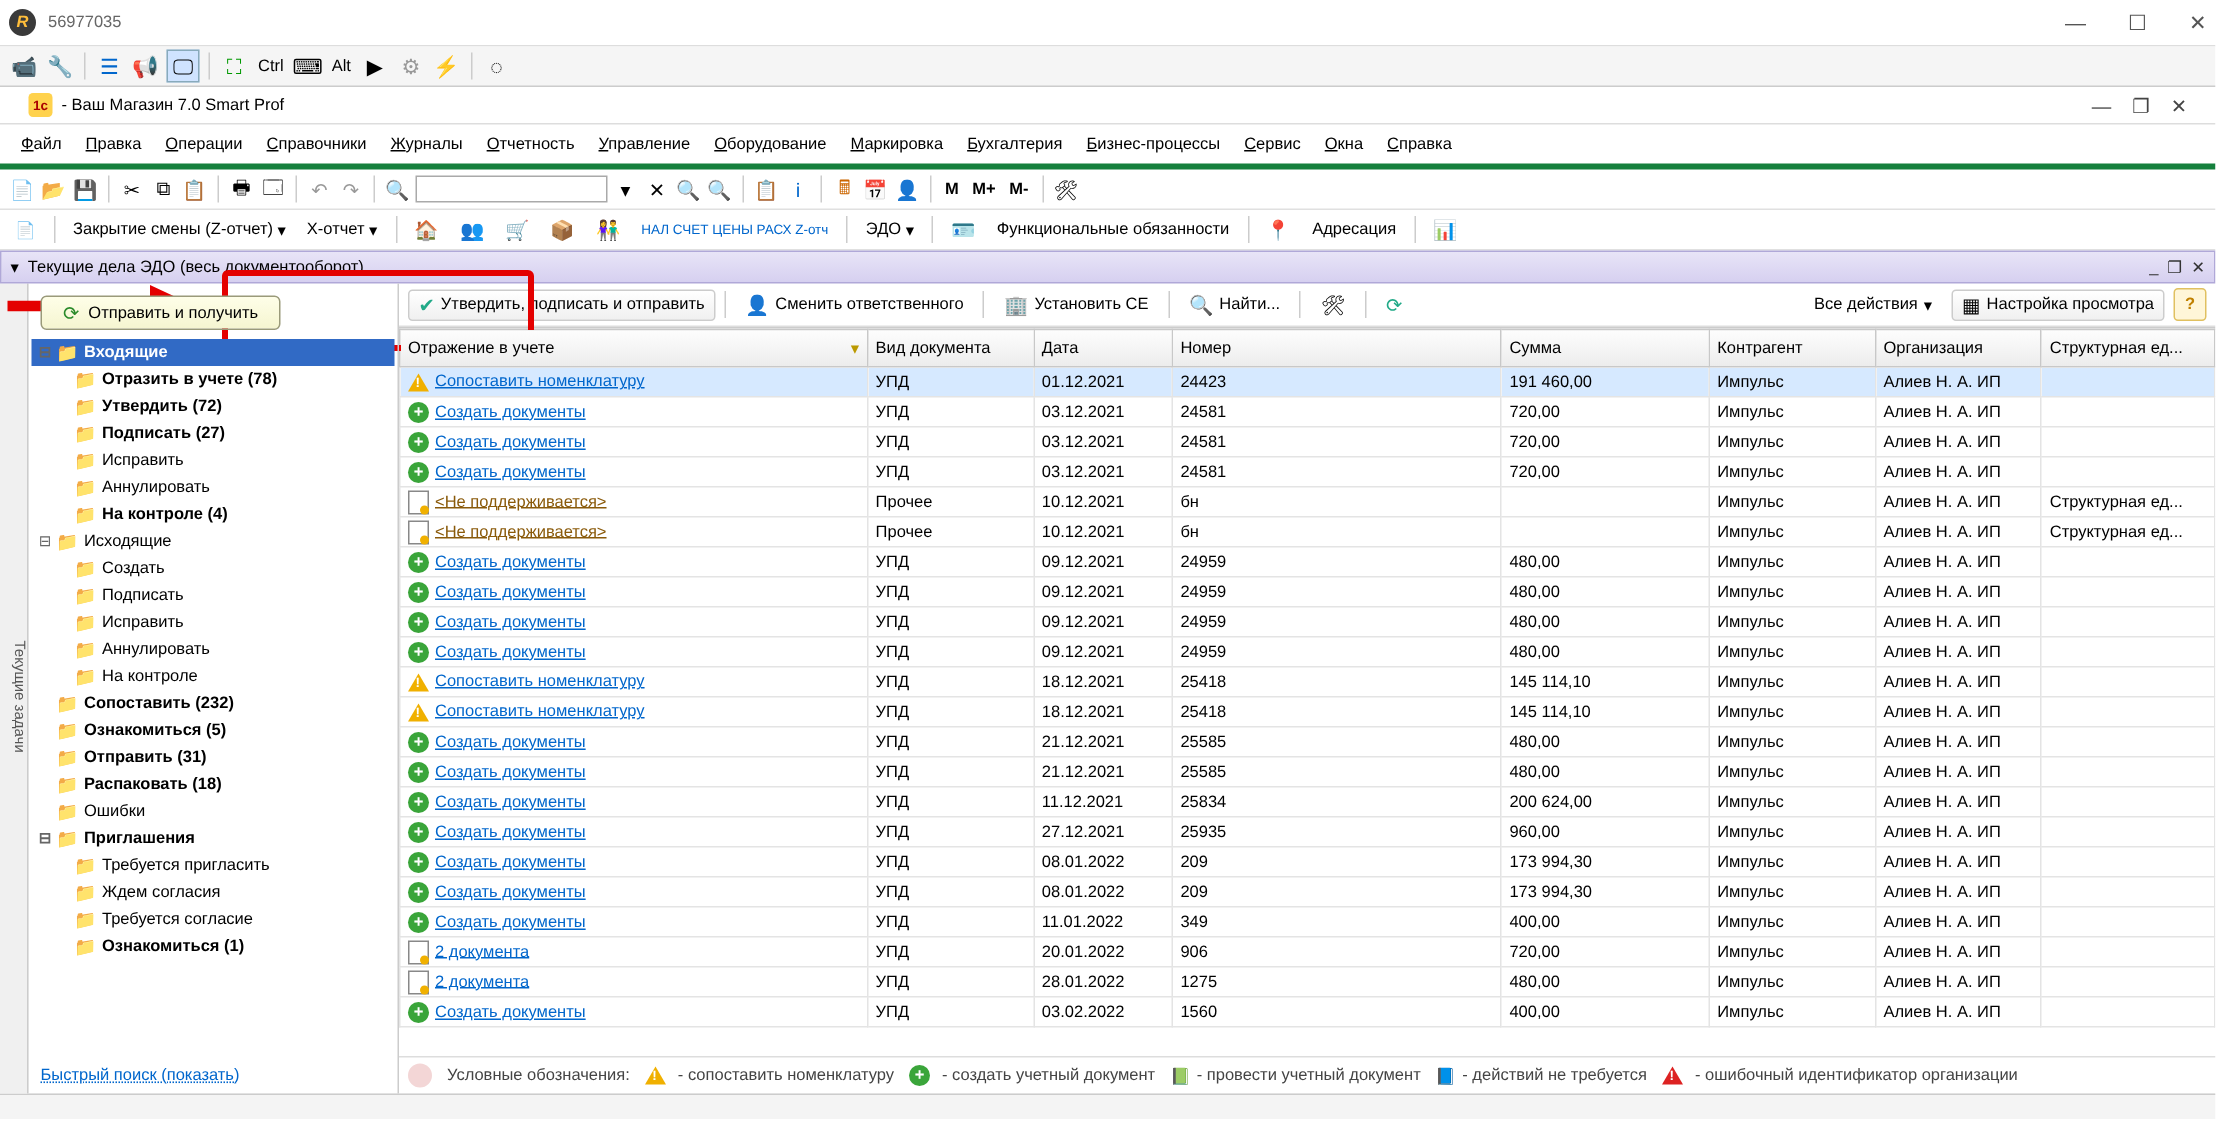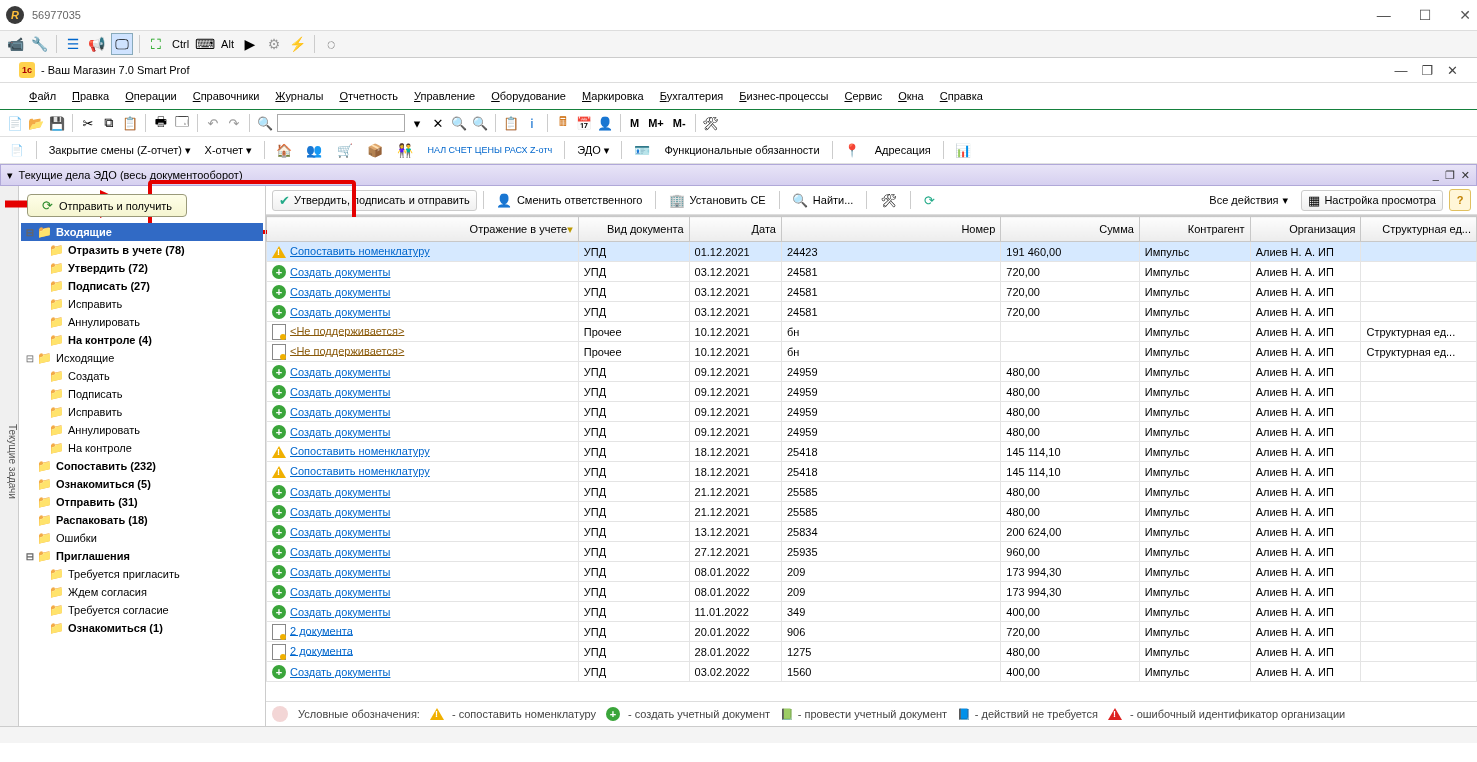--- a/index.html
+++ b/index.html
@@ -9,21 +9,21 @@
 .outer-titlebar .title{color:#666}
 .outer-titlebar .winbtns{margin-left:auto;display:flex;gap:28px;color:#555;font-size:14px}
 .outer-titlebar .winbtns span{cursor:pointer}
 .outer-toolbar{height:26px;background:#f5f5f5;border-bottom:1px solid #ccc;display:flex;align-items:center;padding:0 6px;gap:4px}
 .outer-toolbar .tb{width:20px;height:20px;display:flex;align-items:center;justify-content:center;font-size:14px}
 .outer-toolbar .sep{width:1px;height:18px;background:#ccc;margin:0 2px}
 .outer-toolbar .ctrl{font-size:11px;padding:0 2px}
 .inner-titlebar{height:24px;background:#fff;display:flex;align-items:center;padding:0 19px;border-bottom:1px solid #ddd;position:relative}
 .inner-titlebar .ic{width:16px;height:16px;background:#ffd24d;border-radius:3px;margin-right:6px;font-size:9px;display:flex;align-items:center;justify-content:center;color:#a00;font-weight:bold}
 .inner-titlebar .winbtns{margin-left:auto;display:flex;gap:14px;color:#444;font-size:13px}
-.menubar{height:22px;display:flex;align-items:center;padding:2px 23px;gap:4px;border-bottom:1px solid #15803d}
+.menubar{height:22px;display:flex;align-items:center;padding:2px 8px;gap:4px;border-bottom:4px solid #15803d}
 .menubar span{padding:2px 6px;cursor:pointer}
 .menubar span u{text-decoration:underline}
 .toolbar1{height:26px;display:flex;align-items:center;padding:0 6px;gap:3px;border-bottom:1px solid #e0e0e0}
 .toolbar1 .tb{width:18px;height:18px;display:flex;align-items:center;justify-content:center;font-size:13px}
 .toolbar1 .sep{width:1px;height:18px;background:#ccc;margin:0 3px}
 .toolbar1 input{width:120px;height:16px;border:1px solid #aaa;font-size:11px;padding:0 3px}
 .toolbar1 .mtxt{font-weight:bold;font-size:11px;padding:0 3px}
 .toolbar2{height:26px;display:flex;align-items:center;padding:0 6px;gap:6px;border-bottom:1px solid #e0e0e0}
 .toolbar2 .tb{height:20px;display:flex;align-items:center;padding:0 4px;gap:3px;font-size:11px}
 .toolbar2 .sep{width:1px;height:18px;background:#ccc;margin:0 2px}
@@ -50,21 +50,21 @@
 .right-pane{flex:1;display:flex;flex-direction:column;min-width:0}
 .grid-toolbar{height:28px;display:flex;align-items:center;padding:0 6px;gap:4px;border-bottom:1px solid #ddd}
 .grid-toolbar .btn{display:flex;align-items:center;gap:4px;padding:2px 6px;border:1px solid transparent;border-radius:3px;cursor:pointer}
 .grid-toolbar .btn.b{border-color:#ccc;background:linear-gradient(#fff,#f0f0f0)}
 .grid-toolbar .sep{width:1px;height:18px;background:#ccc;margin:0 2px}
 .grid-toolbar .ico{font-size:13px}
 .grid-toolbar .right{margin-left:auto;display:flex;align-items:center;gap:6px}
 .grid-toolbar .help{width:20px;height:20px;border:1px solid #e0c060;border-radius:3px;background:#fff6d8;display:flex;align-items:center;justify-content:center;color:#c08000;font-weight:bold}
 .grid-wrap{flex:1;overflow:auto;border-top:1px solid #ccc}
 table.grid{border-collapse:collapse;width:100%;table-layout:fixed}
-table.grid th{background:linear-gradient(#fdfdfd,#ececec);border:1px solid #c8c8c8;padding:3px 5px;text-align:right;font-weight:normal;height:18px;white-space:nowrap;overflow:hidden;position:relative}
+table.grid th{background:linear-gradient(#fdfdfd,#ececec);border:1px solid #c8c8c8;padding:3px 5px;text-align:left;font-weight:normal;height:18px;white-space:nowrap;overflow:hidden;position:relative}
 table.grid td{border:1px solid #e4e4e4;padding:1px 5px;height:17px;white-space:nowrap;overflow:hidden}
 table.grid tr.sel td{background:#d6e9ff}
 .cell-link{color:#0066cc;text-decoration:underline;cursor:pointer}
 .cell-link.brown{color:#8a5a0a}
 .ic-plus{display:inline-flex;width:14px;height:14px;border-radius:50%;background:#3aa53a;color:#fff;align-items:center;justify-content:center;font-size:11px;font-weight:bold;margin-right:4px}
 .ic-warn{display:inline-flex;width:0;height:0;border-left:7px solid transparent;border-right:7px solid transparent;border-bottom:12px solid #f0b000;position:relative;margin-right:4px;vertical-align:middle}
 .ic-warn::after{content:"!";position:absolute;left:-2px;top:1px;font-size:9px;color:#fff;font-weight:bold}
 .ic-doc{display:inline-block;width:12px;height:14px;background:#fff;border:1px solid #888;margin-right:4px;position:relative;vertical-align:middle}
 .ic-doc::after{content:"";position:absolute;right:-1px;bottom:-1px;width:6px;height:6px;background:#f0b000;border-radius:50%}
 .num{text-align:left}
@@ -334,20 +334,21 @@
           <span class="exp"></span>
           <span class="fold">📁</span>
           <span>Требуется согласие</span>
         </div>
         <div class="tree-row bold ind1">
           <span class="exp"></span>
           <span class="fold">📁</span>
           <span>Ознакомиться (1)</span>
         </div>
       </div>
+    <div class="quick"><a href="#">Быстрый поиск (показать)</a></div>
   </div>
 
   <div class="right-pane">
     <div class="grid-toolbar">
       <div class="btn b">
           <span class="ico" style="color:#2a8">✔</span>
           <span>Утвердить, подписать и отправить</span>
         </div>
       <span class="sep"></span>
       <div class="btn">
@@ -543,21 +544,21 @@
               <td>21.12.2021</td>
               <td class="num">25585</td>
               <td class="num">480,00</td>
               <td>Импульс</td>
               <td>Алиев Н. А. ИП</td>
               <td></td>
             </tr>
             <tr>
               <td><span class="ic-plus">+</span><span class="cell-link">Создать документы</span></td>
               <td>УПД</td>
-              <td>13.12.2021</td>
+              <td>11.12.2021</td>
               <td class="num">25834</td>
               <td class="num">200 624,00</td>
               <td>Импульс</td>
               <td>Алиев Н. А. ИП</td>
               <td></td>
             </tr>
             <tr>
               <td><span class="ic-plus">+</span><span class="cell-link">Создать документы</span></td>
               <td>УПД</td>
               <td>27.12.2021</td>

